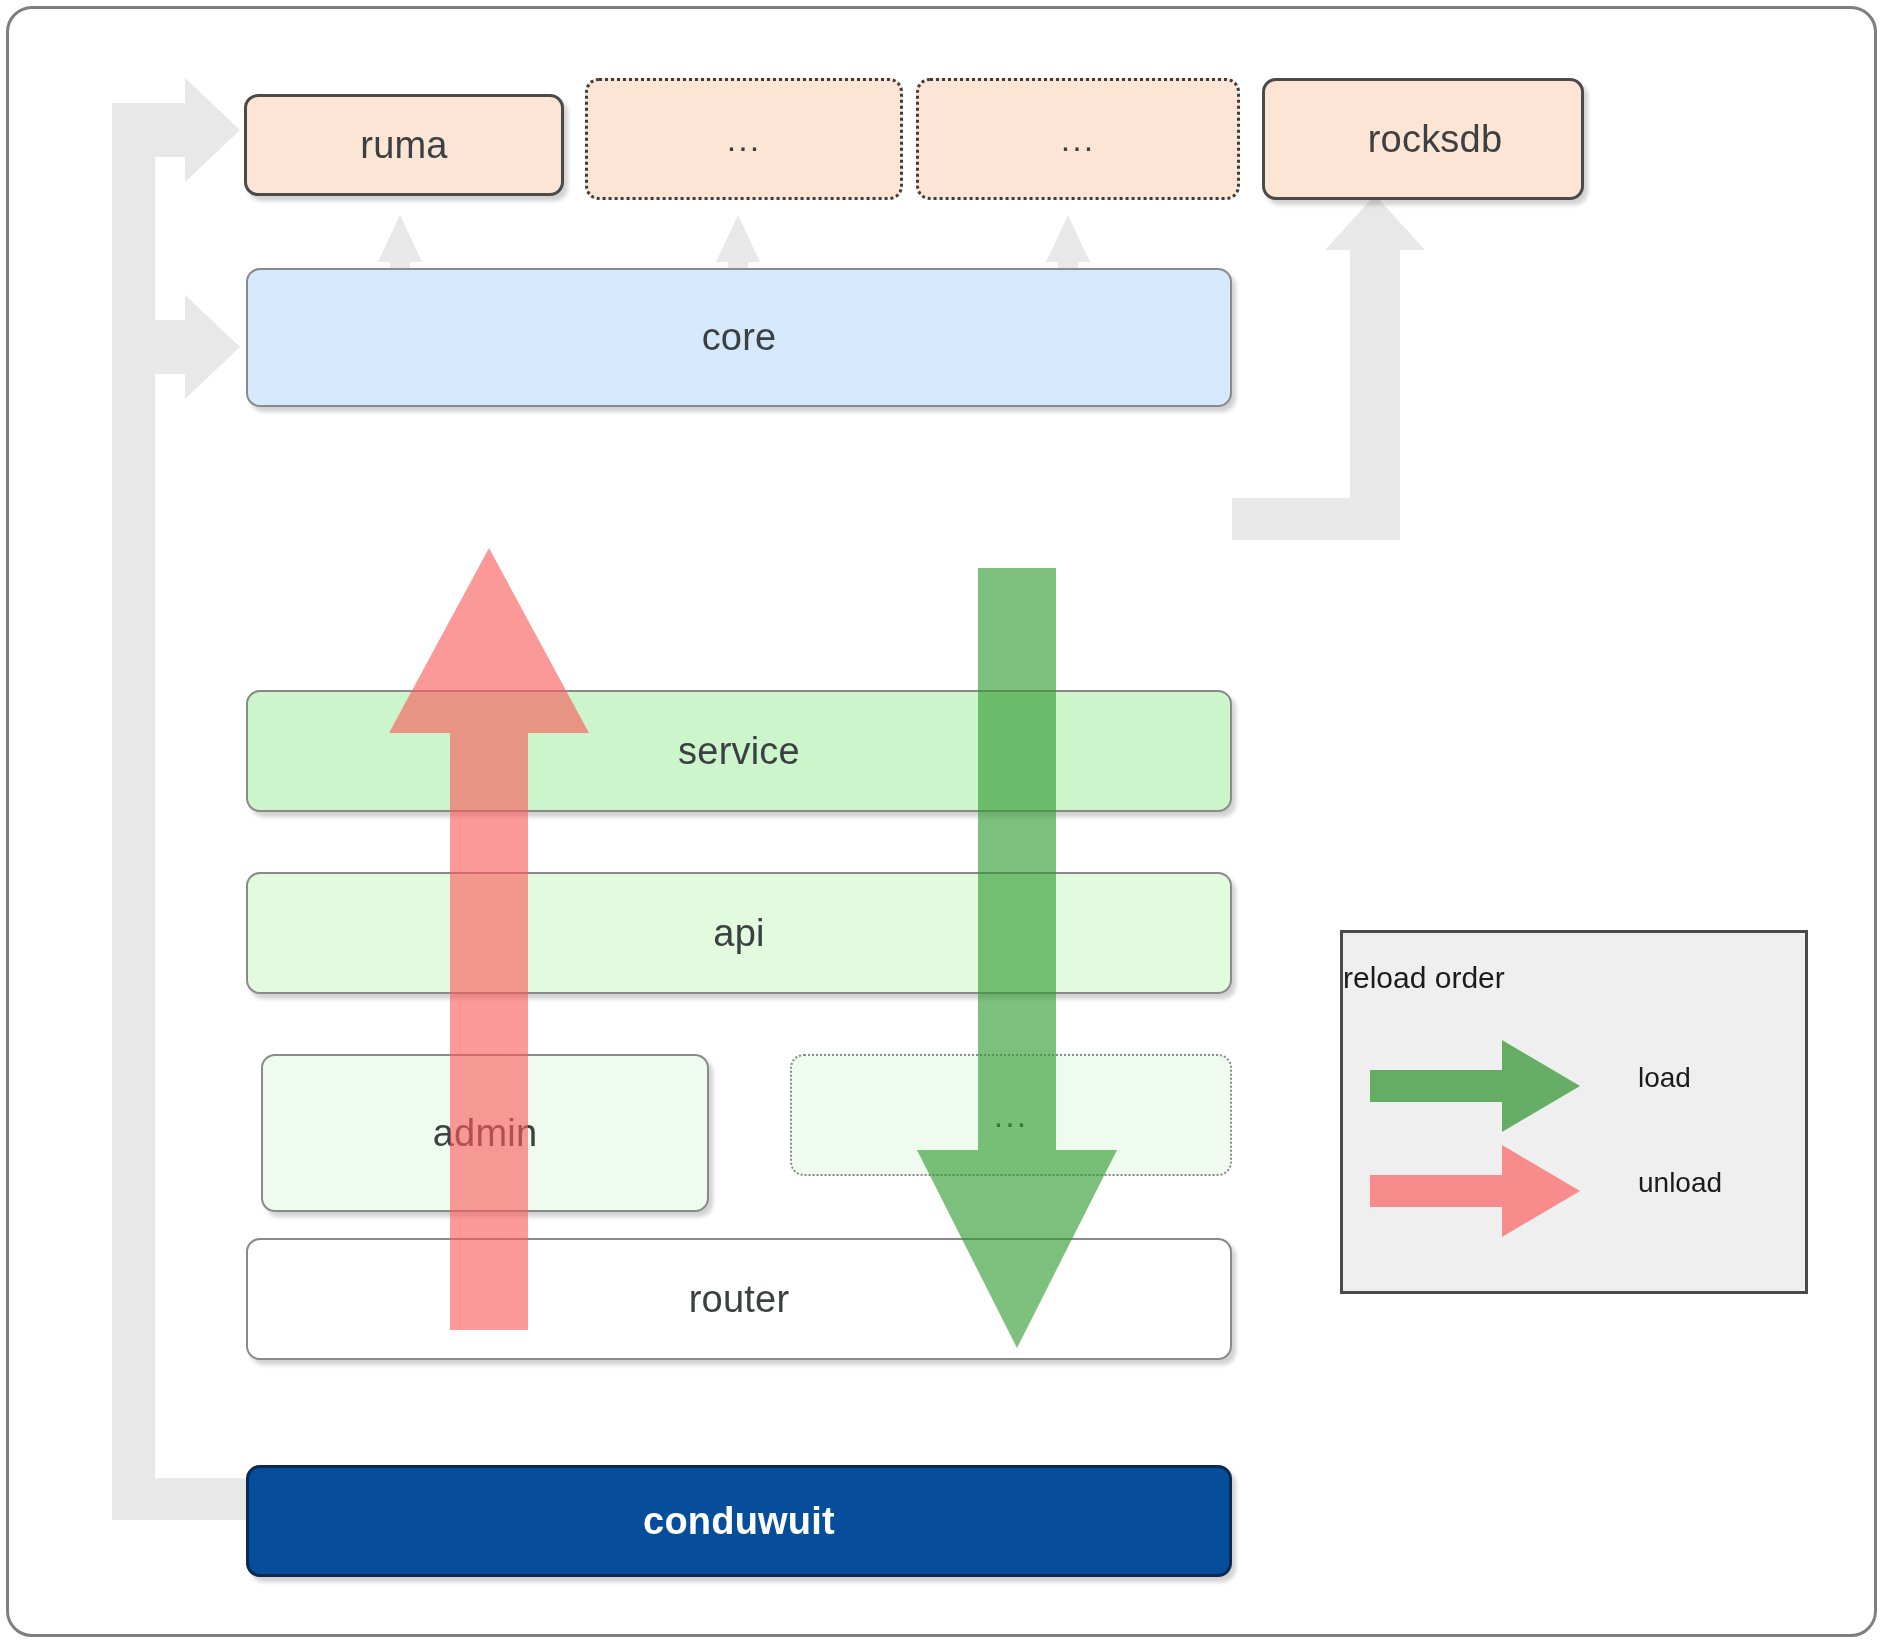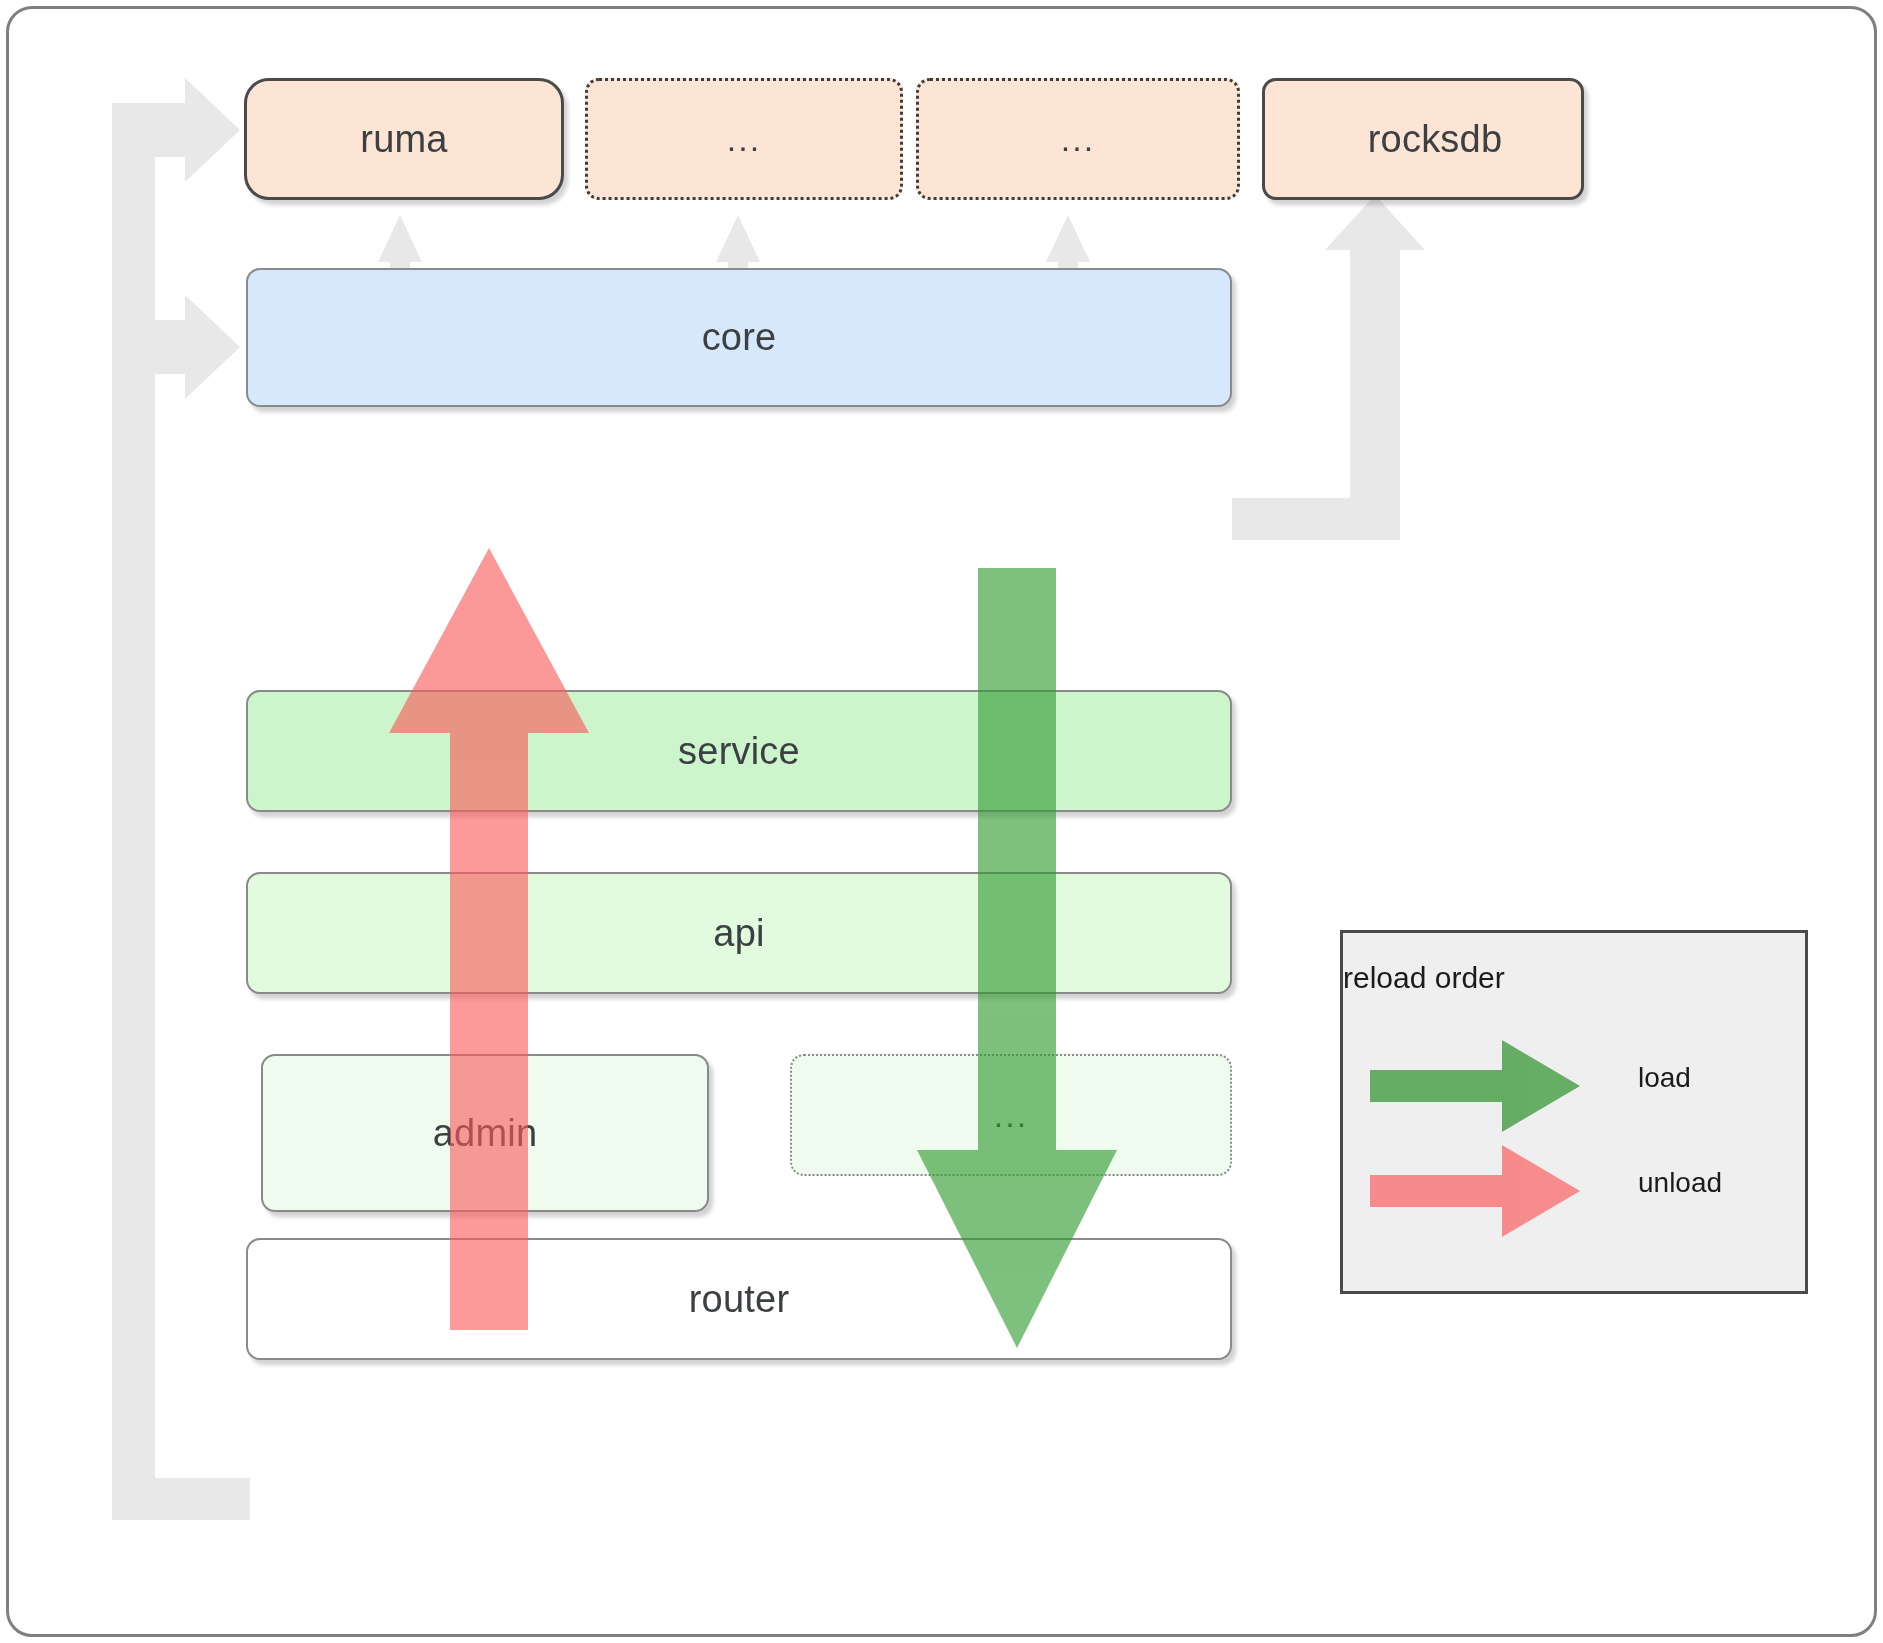--- a/index.html
+++ b/index.html
@@ -112,21 +112,21 @@
       <path d="M112 1520 L250 1520 L250 1478 L112 1478 Z"></path>
 
       <path d="M1232 540 L1400 540 L1400 250 L1425 250 L1375 195 L1325 250 L1350 250 L1350 498 L1232 498 Z"></path>
 
       <path d="M378 262 L400 215 L422 262 L410 262 L410 278 L390 278 L390 262 Z"></path>
       <path d="M716 262 L738 215 L760 262 L748 262 L748 278 L728 278 L728 262 Z"></path>
       <path d="M1046 262 L1068 215 L1090 262 L1078 262 L1078 278 L1058 278 L1058 262 Z"></path>
     </g>
   </svg>
 
-  <div class="node ruma-fill solid-dark shadow" style="left:244px; top:78px; width:320px; height:122px;border-radius:25px;">
+  <div class="node ruma-fill solid-dark shadow" style="left:244px; top:94px; width:320px; height:102px;">
     <span>ruma</span>
   </div>
 
   <div class="node ruma-fill dotted-dark" style="left:585px; top:78px; width:318px; height:122px;">
     <span class="dots">...</span>
   </div>
 
   <div class="node ruma-fill dotted-dark" style="left:916px; top:78px; width:324px; height:122px;">
     <span class="dots">...</span>
   </div>
@@ -153,20 +153,23 @@
   </div>
 
   <div class="node adm-fill dotted-gray" style="left:790px; top:1054px; width:442px; height:122px;">
     <span class="dots">...</span>
   </div>
 
   <div class="node rtr-fill solid-gray shadow" style="left:246px; top:1238px; width:986px; height:122px;">
     <span>router</span>
   </div>
 
+  <div class="node cdw-fill shadow" style="left:246px; top:1465px; width:986px; height:112px; border:3px solid #0a2a52;">
+    <span>conduwuit</span>
+  </div>
 
   <svg class="layer above" viewBox="0 0 1883 1643">
 
     <g opacity="0.62">
       <rect x="450" y="640" width="78" height="690" fill="#fa5a5a"></rect>
       <path d="M489 548 L589 733 L389 733 Z" fill="#fa5a5a"></path>
     </g>
 
     <g opacity="0.62">
       <rect x="978" y="568" width="78" height="680" fill="#2e9b2e"></rect>

